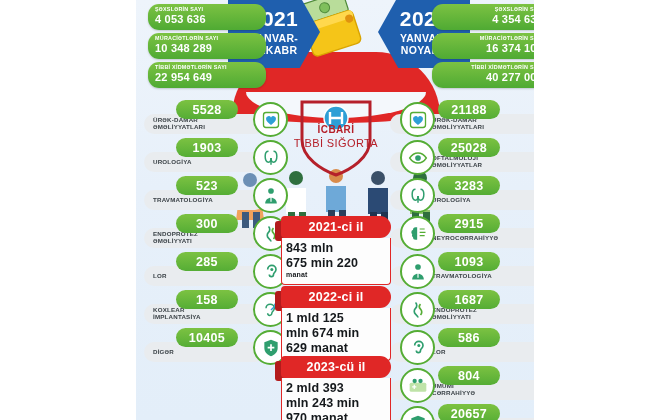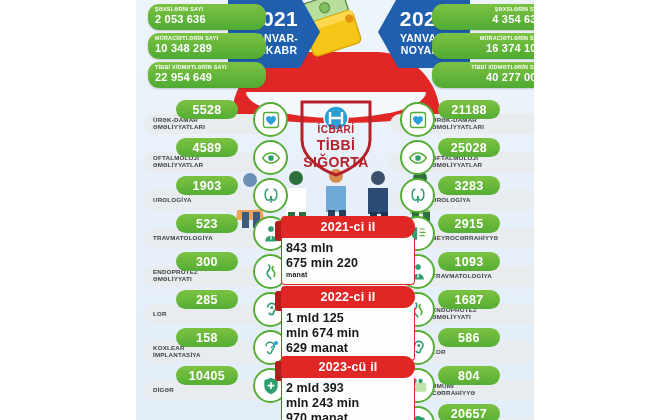--- a/index.html
+++ b/index.html
@@ -40,21 +40,21 @@
     background:#e02726;border-radius:104px 104px 0 0;}
   .umbrella:after{content:"";position:absolute;left:0;right:0;bottom:-7px;height:14px;
     background:#e02726;border-radius:0 0 50% 50%/0 0 100% 100%;}
   .umb-white{position:absolute;left:246px;top:92px;width:180px;height:26px;z-index:7;
     background:#f4f8fc;border-radius:0 0 50% 50%/0 0 100% 100%;}
 
   
   .shield{position:absolute;left:292px;top:96px;width:88px;height:82px;z-index:9;}
   .shield-txt{position:absolute;left:292px;top:124px;width:88px;z-index:10;text-align:center;color:#b5202a;}
   .shield-txt .l1{font-size:10px;font-weight:700;letter-spacing:.4px;line-height:1.25;}
-  .shield-txt .l2{font-size:14px;font-weight:700;letter-spacing:.4px;line-height:1.25;}
+  .shield-txt .l2{font-size:11px;font-weight:400;letter-spacing:.4px;line-height:1.25;}
 
   
   .people{position:absolute;left:222px;top:168px;width:228px;height:62px;z-index:8;}
 
   
   .col{position:absolute;top:100px;width:150px;z-index:20;display:flex;flex-direction:column;gap:2px;}
   .col.left{left:140px;align-items:flex-end;}
   .col.right{left:398px;align-items:flex-start;}
 
   .row{position:relative;width:148px;height:36px;}
@@ -69,21 +69,21 @@
 
   .col.left .row .lbl{left:2px;padding-left:9px;}
   .col.left .row .num{left:34px;}
   .col.left .row .ic{right:2px;}
 
   .col.right .row .lbl{right:2px;padding-left:42px;}
   .col.right .row .num{left:40px;}
   .col.right .row .ic{left:2px;}
 
   
-  .banner{position:absolute;left:281px;width:134px;z-index:26;}
+  .banner{position:absolute;left:281px;width:110px;z-index:26;}
   .banner .rib{position:relative;height:22px;background:#e02726;color:#fff;
     display:flex;align-items:center;justify-content:center;font-size:12.5px;font-weight:700;letter-spacing:.2px;
     border-radius:5px 14px 14px 5px;}
   .banner .rib:before{content:"";position:absolute;left:-6px;top:5px;width:10px;height:20px;background:#b31b1c;
     border-radius:3px;z-index:-1;}
   .banner .box{background:#fdfdfd;border:1.4px solid #e02726;border-top:none;
     padding:3px 16px 5px 4px;text-align:left;color:#15191c;border-radius:0 0 4px 4px;}
   .banner .box .ln{font-size:12.5px;font-weight:700;line-height:1.18;letter-spacing:.1px;}
   .banner .box .sm{font-size:7px;font-weight:700;line-height:1.2;letter-spacing:.2px;}
   #banner-2021{top:216px;}
@@ -164,21 +164,21 @@
         <path d="M188 20 h20 v26 h-20 z" fill="#8fc46a"></path>
         <rect x="190" y="44" width="7" height="18" fill="#2f6f3e"></rect>
         <rect x="201" y="44" width="7" height="18" fill="#2f6f3e"></rect>
       </g>
     </svg>
   </div>
 
   <div class="topstats left">
       <div class="tpill">
         <div class="cap">ŞƏXSLƏRİN SAYI</div>
-        <div class="val">2 053 636</div>
+        <div class="val">4 053 636</div>
       </div>
       <div class="tpill">
         <div class="cap">MÜRACİƏTLƏRİN SAYI</div>
         <div class="val">10 348 289</div>
       </div>
       <div class="tpill">
         <div class="cap">TİBBİ XİDMƏTLƏRİN SAYI</div>
         <div class="val">22 954 649</div>
       </div>
     </div>
@@ -198,30 +198,20 @@
     </div>
 
   <div class="col left">
       <div class="row">
         <div class="lbl">ÜRƏK-DAMAR<br>ƏMƏLİYYATLARI</div>
         <div class="num">5528</div>
         <div class="ic">
           <svg viewBox="0 0 24 24">
             <rect x="3" y="3" width="18" height="18" rx="3" fill="none" stroke="#55ad35" stroke-width="1.6"></rect>
             <path d="M12 18c-3-2.6-6-4.8-6-7.6A3.2 3.2 0 0112 9a3.2 3.2 0 016 1.4c0 2.8-3 5-6 7.6z" fill="#2e9fd6"></path>
-          </svg>
-        </div>
-      </div>
-      <div class="row">
-        <div class="lbl">OFTALMOLOJİ<br>ƏMƏLİYYATLAR</div>
-        <div class="num">4589</div>
-        <div class="ic">
-          <svg viewBox="0 0 24 24">
-            <path d="M2 12s4-6 10-6 10 6 10 6-4 6-10 6S2 12 2 12z" fill="none" stroke="#55ad35" stroke-width="1.7"></path>
-            <circle cx="12" cy="12" r="3.4" fill="#2f9e6e"></circle>
           </svg>
         </div>
       </div>
       <div class="row">
         <div class="lbl">UROLOGİYA</div>
         <div class="num">1903</div>
         <div class="ic">
           <svg viewBox="0 0 24 24">
             <path d="M9 4c-3 0-4 3-4 6s1 7 4 7 3-3 3-5" fill="none" stroke="#2f9e6e" stroke-width="1.8"></path>
             <path d="M15 4c3 0 4 3 4 6s-1 7-4 7-3-3-3-5" fill="none" stroke="#2f9e6e" stroke-width="1.8"></path>

